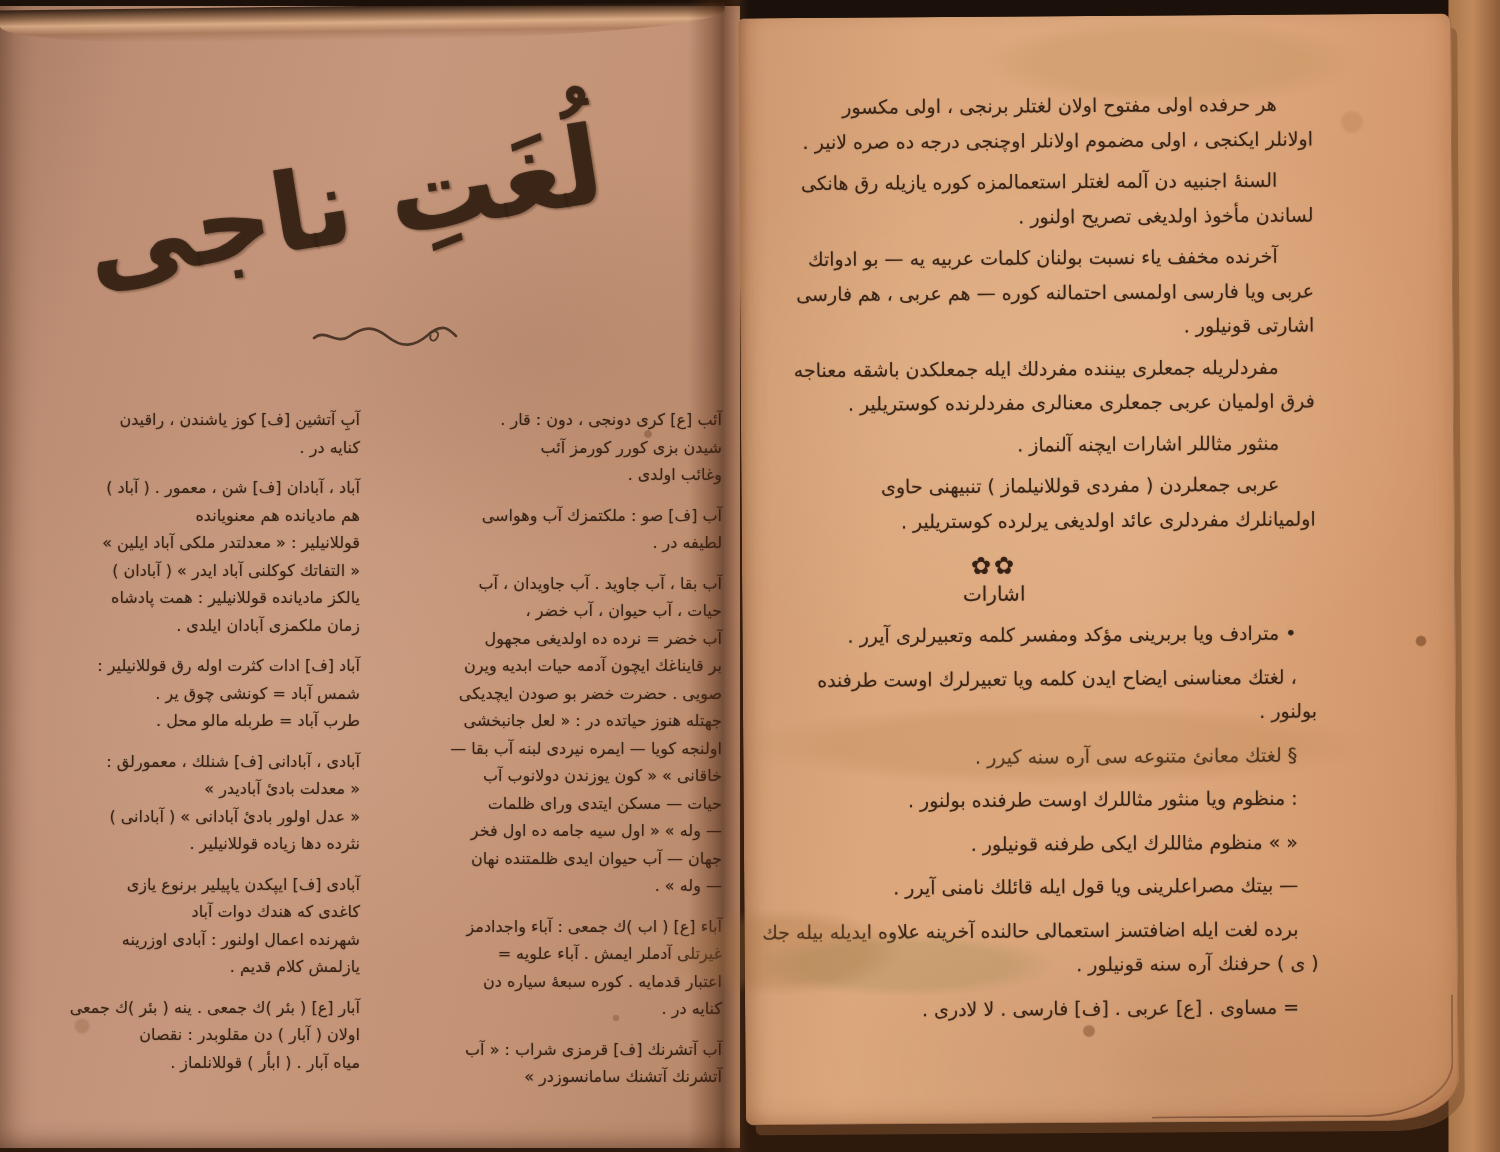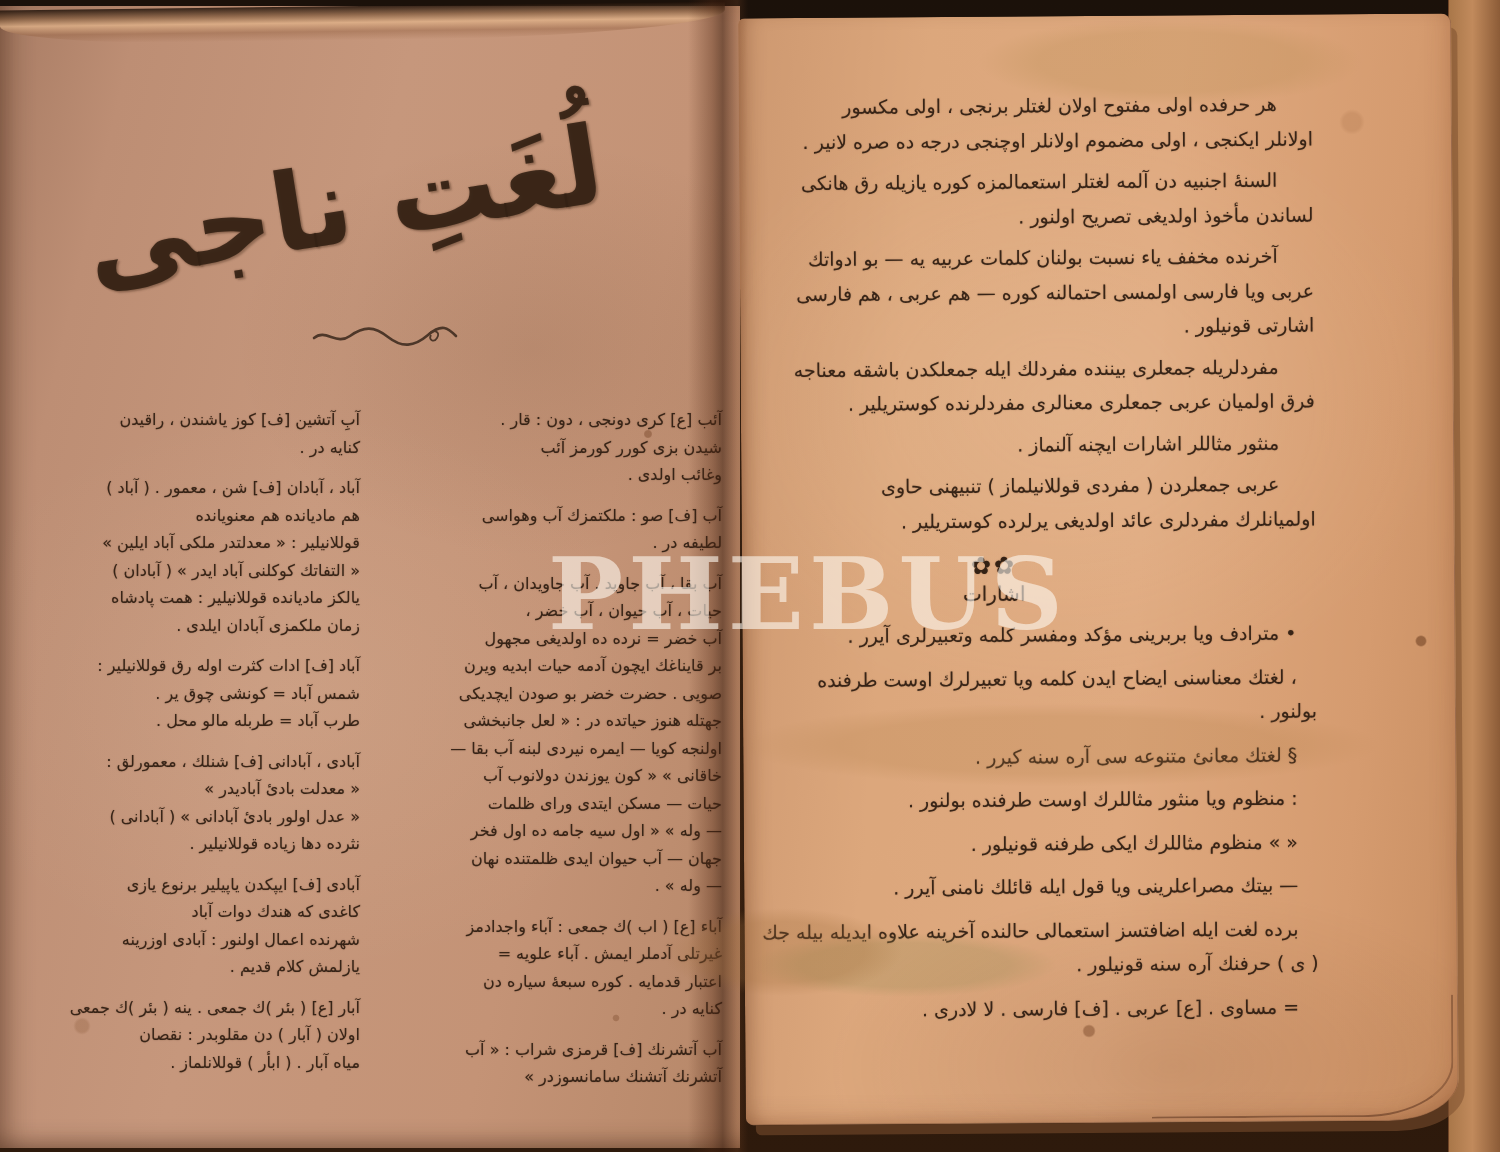--- a/index.html
+++ b/index.html
@@ -225,15 +225,14 @@
         </div>
       <div class="para bullet">
           <div class="line">= مساوى . [ع] عربى . [ف] فارسى . لا لادرى .</div>
         </div>
     </div>
     <div class="corner-curve"></div>
   </div>
 
   <div class="stains"></div>
 
-  <div class="watermark">PHEBUS</div>
 
 </div>
 
 </body></html>

